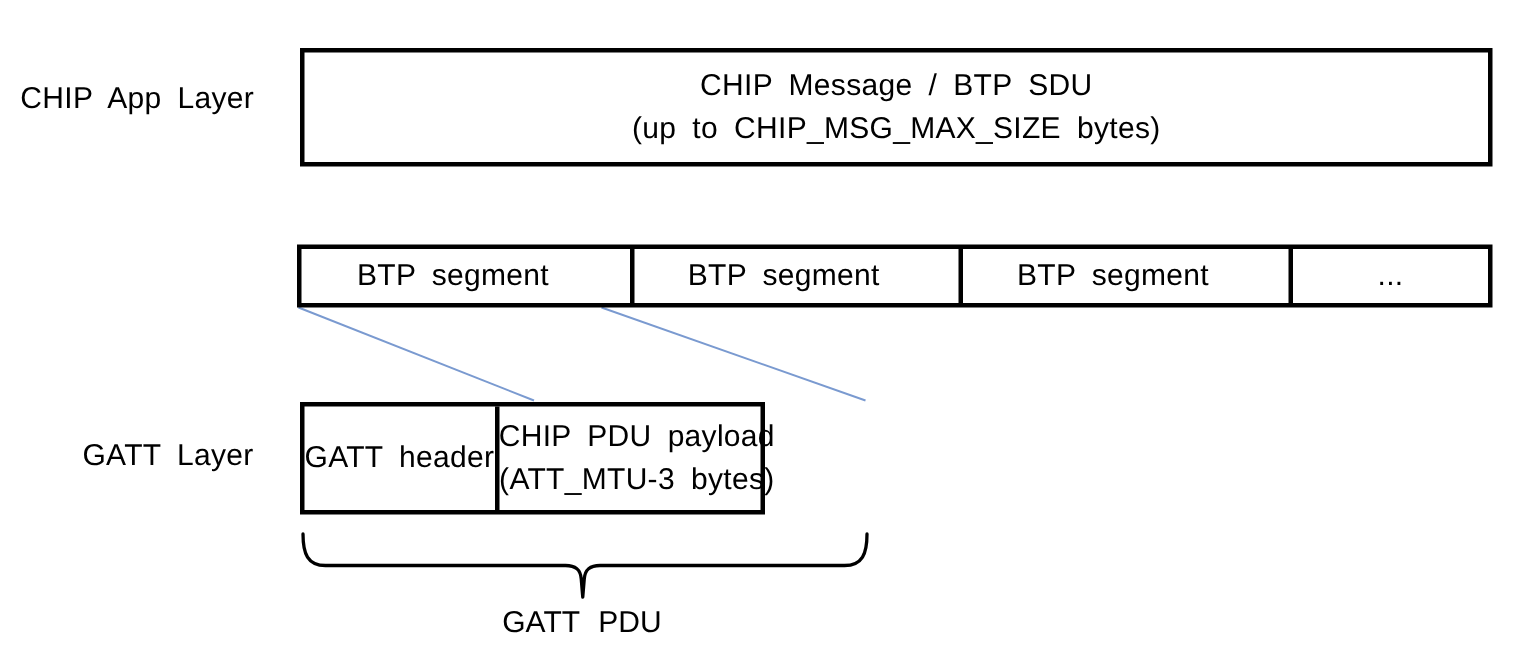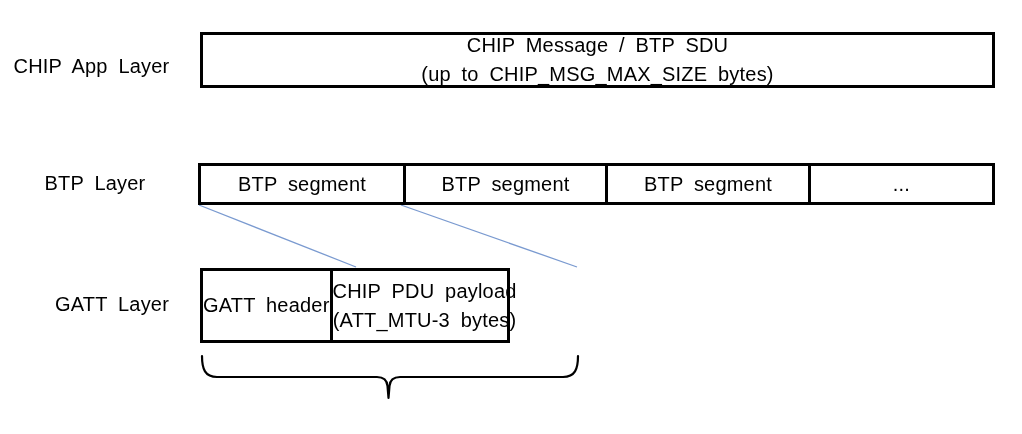--- a/index.html
+++ b/index.html
@@ -34,36 +34,37 @@
     position: absolute;
     left: 288px; top: 403px; width: 200px;
     font-size: 20px; line-height: 24px;
     text-align: center; white-space: nowrap;
     word-spacing: 7px;
   }
 
   .top-box {
     position: absolute;
     left: 200px; top: 32px;
-    width: 795px; height: 56px;
+    width: 795px; height: 79px;
     border: 3px solid #000;
     box-sizing: border-box;
     display: flex; flex-direction: column;
     justify-content: center; align-items: center;
     font-size: 20px; line-height: 29px;
     text-align: center;
   }
 
   .btp-row {
     position: absolute;
     left: 198px; top: 163px;
     width: 797px; height: 42px;
     border: 3px solid #000;
     box-sizing: border-box;
     display: flex;
+    gap: 17px;
   }
   .btp-cell {
     display: flex; align-items: center; justify-content: center;
     font-size: 20px;
     border-left: 3px solid #000;
     box-sizing: border-box;
     white-space: nowrap;
   }
   .btp-cell.c1 { width: 202px; border-left: none; }
   .btp-cell.c2 { width: 202px; }
@@ -107,35 +108,35 @@
     <path d="M 202 356 C 202 369 205 377 217 377 L 377 377 C 384 377 387 380 387.5 386 L 388.5 398 L 389.5 386 C 390 380 393 377 400 377 L 563 377 C 575 377 578 369 578 356" fill="none" stroke-width="2.2" stroke-linecap="round" stroke-linejoin="round" stroke="#000000"></path>
   </svg>
 
   <div class="layer-label txt" id="lbl-chip-app">CHIP App Layer</div>
 
   <div class="top-box">
     <div class="txt">CHIP Message / BTP SDU</div>
     <div class="txt">(up to CHIP_MSG_MAX_SIZE bytes)</div>
   </div>
 
-  <div class="layer-label txt" id="lbl-btp">BTP Layer</div>
 
   <div class="btp-row">
     <div class="btp-cell c1 txt">BTP segment</div>
     <div class="btp-cell c2 txt">BTP segment</div>
     <div class="btp-cell c3 txt">BTP segment</div>
     <div class="btp-cell c4 txt">...</div>
   </div>
 
   <div class="layer-label txt" id="lbl-gatt">GATT Layer</div>
 
   <div class="gatt-row">
     <div class="gatt-cell c1">
       <div class="txt">GATT header</div>
     </div>
     <div class="gatt-cell c2">
       <div class="txt">CHIP PDU payload</div>
       <div class="txt">(ATT_MTU-3 bytes)</div>
     </div>
   </div>
 
+  <div id="lbl-gatt-pdu">GATT PDU</div>
 
 </div>
 
 </body></html>

